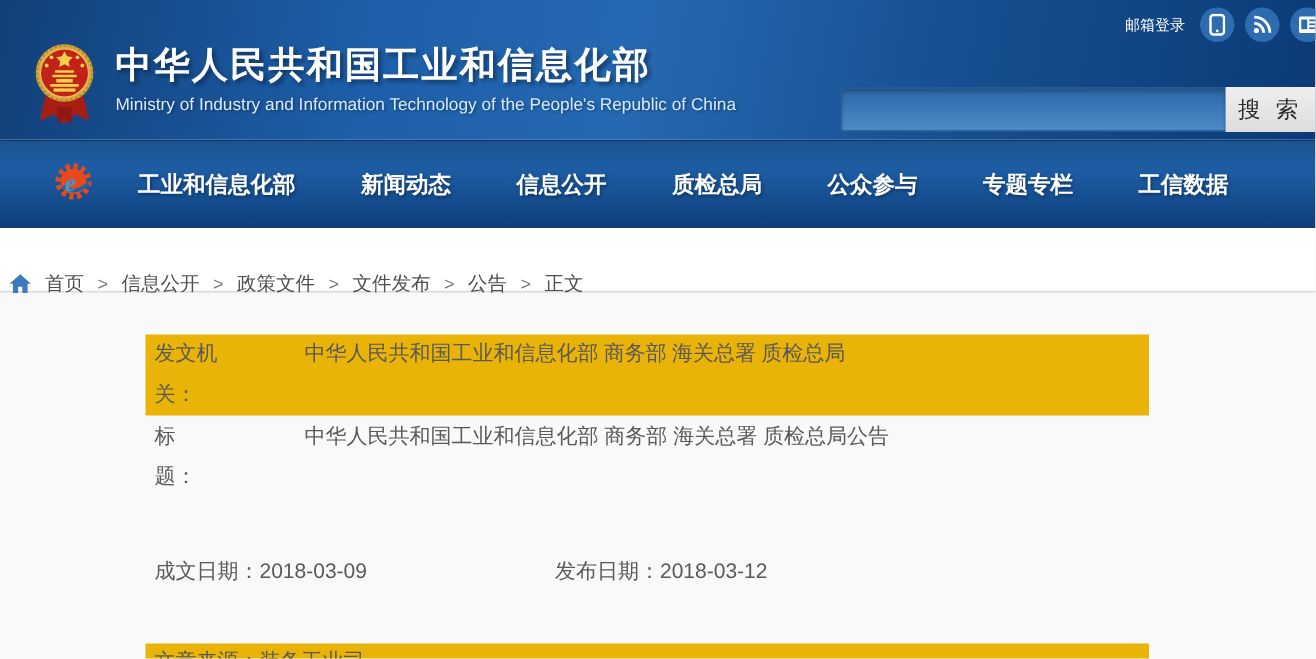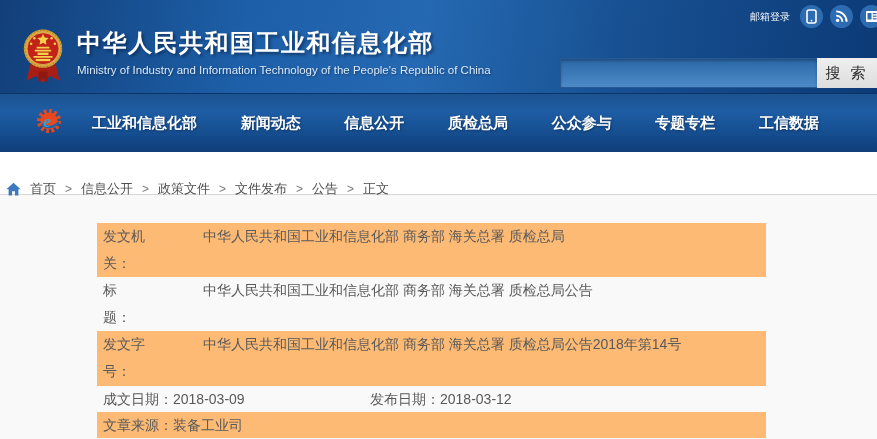--- a/index.html
+++ b/index.html
@@ -86,24 +86,24 @@
   .crumb-sep { color: #7a7a7a; font-size: 12px; }
   .home-icon { display: flex; align-items: center; cursor: pointer; }
 
   
   .content { height: 243px; background: #f9f9f9; }
   .doc-table {
     margin: 28px 0 0 97px; width: 669px;
     font-size: 14px; color: #595959;
   }
   .info-row { display: flex; }
-  .info-row.striped { background: #fdba74; }
+  .info-row.striped { background: #eab308; font-family: Liberation Serif, serif; }
   .row-tall { line-height: 27px; height: 54px; }
   .row-tall-3 { line-height: 27px; height: 55px; }
-  .row-short { line-height: 26px; height: 26px; }
+  .row-short { line-height: 26px; height: 26px; margin-top: 36px; }
   .info-label {
     white-space: pre-line; padding-left: 6px;
     width: 62px; flex-shrink: 0;
   }
   .info-value { flex: 1; white-space: nowrap; margin-left: 44px; }
   .pair-first { width: 273px; display: flex; padding-left: 6px; flex-shrink: 0; }
   .pair-second { display: flex; }
   .pair-label { white-space: pre; }
   .pair-value { white-space: nowrap; }
 </style>
@@ -221,25 +221,20 @@
 关：</div>
       <div class="info-value">中华人民共和国工业和信息化部 商务部 海关总署 质检总局</div>
     </div>
 
     <div class="info-row row-tall">
       <div class="info-label">标
 题：</div>
       <div class="info-value">中华人民共和国工业和信息化部 商务部 海关总署 质检总局公告</div>
     </div>
 
-    <div class="info-row striped row-tall-3">
-      <div class="info-label">发文字
-号：</div>
-      <div class="info-value">中华人民共和国工业和信息化部 商务部 海关总署 质检总局公告2018年第14号</div>
-    </div>
 
     <div class="info-row row-short">
       <div class="pair-first">
         <span class="pair-label">成文日期：</span>
         <span class="pair-value">2018-03-09</span>
       </div>
       <div class="pair-second">
         <span class="pair-label">发布日期：</span>
         <span class="pair-value">2018-03-12</span>
       </div>

